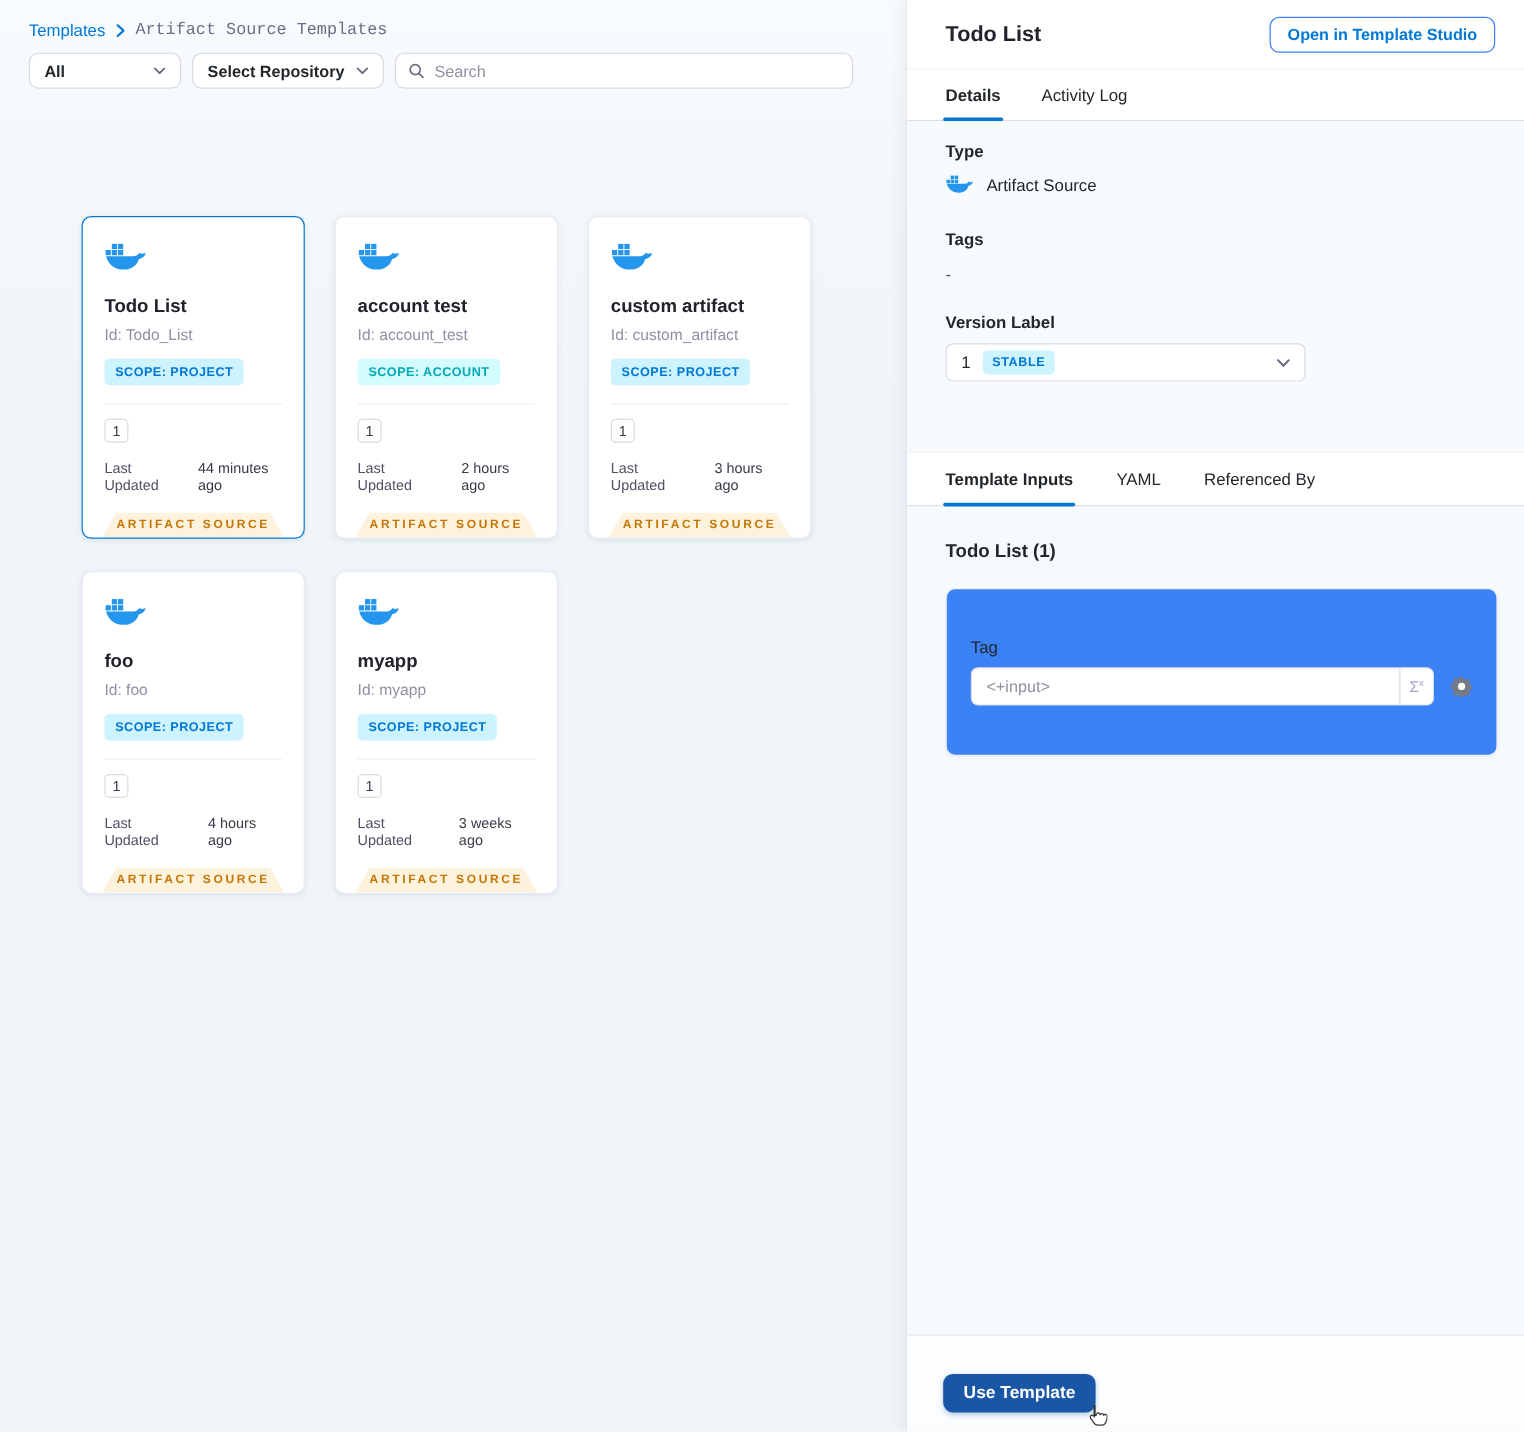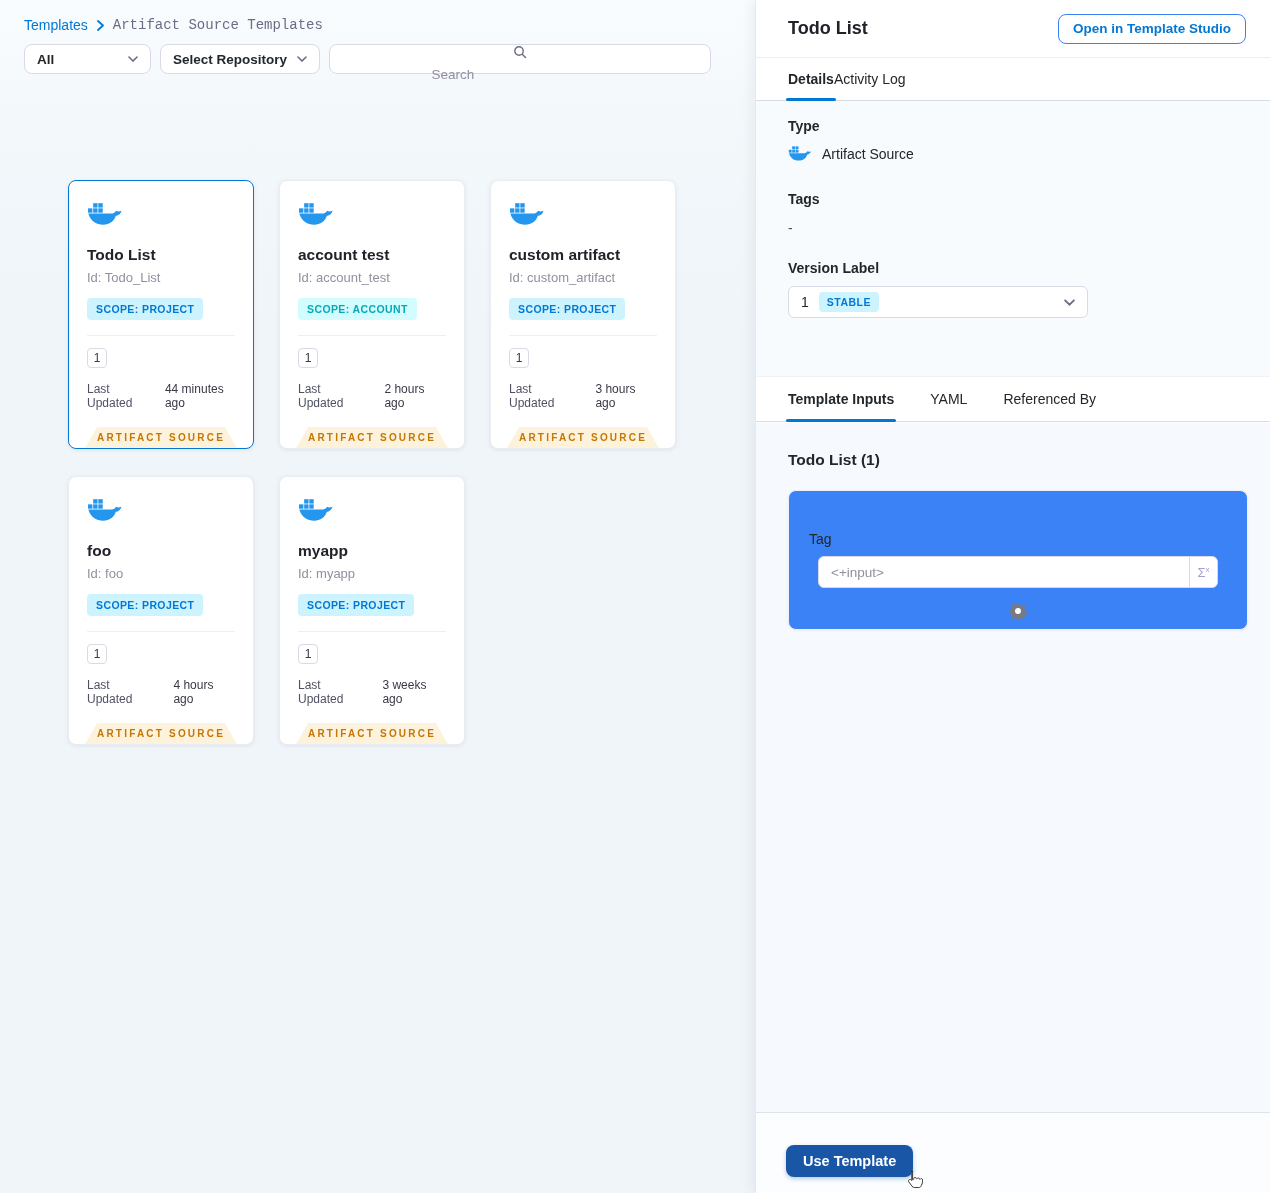--- a/index.html
+++ b/index.html
@@ -17,21 +17,21 @@
   .breadcrumb{position:absolute;left:24px;top:17px;display:flex;align-items:center;gap:9px;font-size:14px;}
   .bc-link{color:#0278d5;cursor:pointer;}
   .bc-current{color:#6b6d85;font-family:Liberation Mono, monospace;}
   .filter-row{position:absolute;left:24px;top:44px;display:flex;gap:9px;}
   .dd{height:30px;background:#fff;border:1px solid #d9dae5;border-radius:8px;
     display:flex;align-items:center;justify-content:space-between;padding:12px 12px;
     font-size:13.5px;color:#22272c;font-weight:600;cursor:pointer;}
   .dd-all{width:127px;}
   .dd-repo{width:160px;}
   .search-box{width:382px;height:30px;background:#fff;border:1px solid #d9dae5;border-radius:8px;
-    display:flex;align-items:center;padding:0 10px;gap:8px;flex-direction:column;}
+    display:flex;align-items:center;padding:0 10px;gap:8px;}
   .search-box input{border:0;outline:none;flex:1;font-size:13.5px;color:#22272c;background:transparent;font-family:inherit;}
   .search-box input::placeholder{color:#928fa0;}
   .templates-row{position:absolute;left:24px;top:106px;width:696px;display:flex;align-items:center;}
   .tpl-count{font-size:12px;font-weight:700;color:#383946;letter-spacing:.3px;}
   .dd-type{width:128px;margin-left:auto;font-weight:400;color:#22272c;}
   .view-toggle{display:flex;align-items:center;gap:15px;margin-left:21px;}
   .grid-icon{width:19px;height:19px;display:grid;grid-template-columns:1fr 1fr;gap:2.5px;cursor:pointer;}
   .grid-icon div{background:#0278d5;border-radius:1.5px;}
   .list-icon{width:19px;height:17px;display:flex;flex-direction:column;justify-content:space-between;cursor:pointer;padding:1px 0;}
   .list-icon div{height:2.4px;background:#5d6069;border-radius:1px;}
@@ -58,21 +58,21 @@
   
   .right-panel{position:absolute;left:755px;top:0;width:515px;height:1193px;background:#fff;
     border-left:1px solid #e4e9ee;box-shadow:-5px 0 10px rgba(96,97,112,.07);}
   .rp-header{position:absolute;left:0;top:0;width:100%;height:58px;background:#fff;
     border-bottom:1px solid #eceef3;display:flex;align-items:center;padding:0 24px 0 32px;}
   .rp-title{font-size:18px;font-weight:700;color:#22222a;}
   .open-studio-btn{margin-left:auto;height:30px;padding:0 14px;background:#fff;border:1px solid #3b82f6;
     border-radius:8px;color:#0278d5;font-size:13.5px;font-weight:700;cursor:pointer;
     display:flex;align-items:center;font-family:inherit;}
   .rp-tabs{position:absolute;left:0;top:58px;width:100%;height:43px;background:#fff;
-    border-bottom:1px solid #d9dce3;display:flex;align-items:stretch;padding:0 32px;}
+    border-bottom:1px solid #d9dce3;display:flex;align-items:stretch;gap:34px;padding:0 32px;}
   .tab{position:relative;display:flex;align-items:center;font-size:14px;color:#22272c;cursor:pointer;}
   .tab.active{font-weight:700;}
   .tab.active::after{content:"";position:absolute;left:-2px;right:-2px;bottom:-1px;height:3px;
     background:#0278d5;border-radius:2px;}
   .rp-details{position:absolute;left:0;top:101px;width:100%;height:275px;background:#f8fbfe;padding:17px 32px;}
   .field-label{font-size:14px;font-weight:600;color:#22272c;}
   .type-row{display:flex;align-items:center;gap:10px;margin-top:11px;font-size:14px;color:#22272c;}
   .desc-label{margin-top:25px;}
   .tags-label{margin-top:29px;}
   .tags-value{margin-top:13px;font-size:14px;color:#4f5162;}
@@ -84,21 +84,21 @@
     border-radius:4px;padding:4px 8px;}
   .version-select .chev{margin-left:auto;display:flex;}
   .rp-inner-tabs{position:absolute;left:0;top:376px;width:100%;height:46px;background:#fff;
     border-top:1px solid #f0f2f6;border-bottom:1px solid #d9dce3;
     display:flex;align-items:stretch;gap:36px;padding:0 32px;}
   .rp-inputs{position:absolute;left:0;top:423px;width:100%;height:689px;background:#f6f9fd;padding:16px 24px 0 32px;}
   .inputs-heading{font-size:15.5px;font-weight:700;color:#22272c;margin-top:12px;}
   .inputs-card{margin-top:21px;width:460px;height:140px;background:#3b82f6;border:1px solid #edf0f6;
     border-radius:8px;box-shadow:0 1px 3px rgba(96,97,112,.06);padding:40px 20px 0;}
   .tag-label{font-size:14px;color:#22272c;}
-  .tag-row{margin-top:9px;display:flex;align-items:center;gap:14px;flex-direction:column;}
+  .tag-row{margin-top:9px;display:flex;align-items:center;gap:14px;}
   .tag-input-wrap{width:400px;height:32px;border:1px solid #d9dae5;border-radius:6px;background:#fff;
     display:flex;overflow:hidden;}
   .tag-input-wrap input{flex:1;border:0;outline:none;padding:0 12px;font-size:13.5px;color:#928fa0;
     font-family:inherit;background:transparent;}
   .fx-btn{width:28px;border-left:1px solid #d9dae5;display:flex;align-items:center;justify-content:center;
     color:#a79ed0;font-size:13px;cursor:pointer;background:#fff;}
   .fx-btn sup{font-size:8px;margin-top:-6px;}
   .gear-btn{display:flex;align-items:center;cursor:pointer;background:none;border:0;padding:0;}
   .rp-footer{position:absolute;left:0;top:1112px;width:100%;height:81px;background:#fbfdff;
     border-top:1px solid #dfe3e9;}

